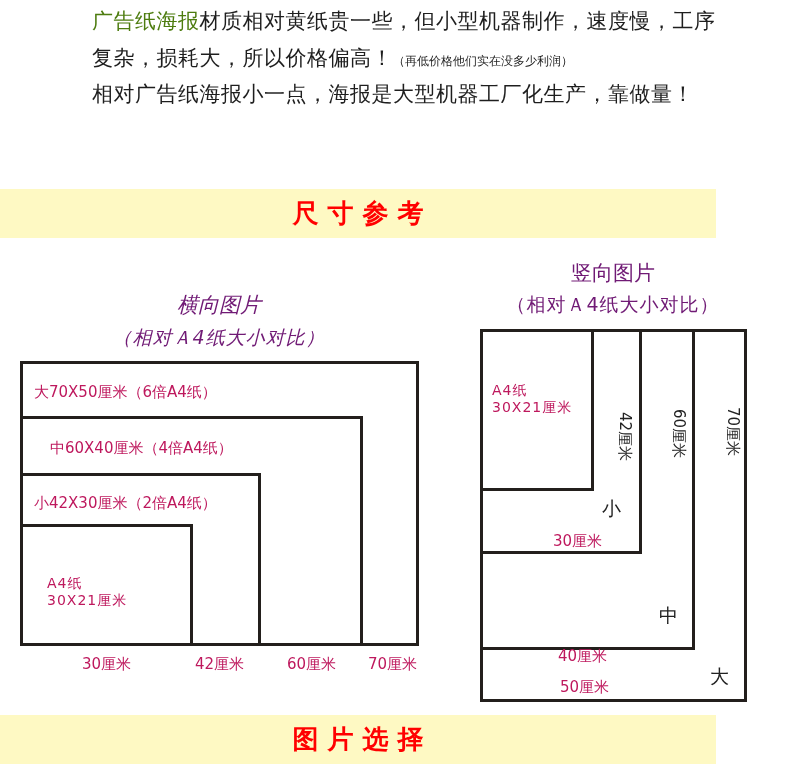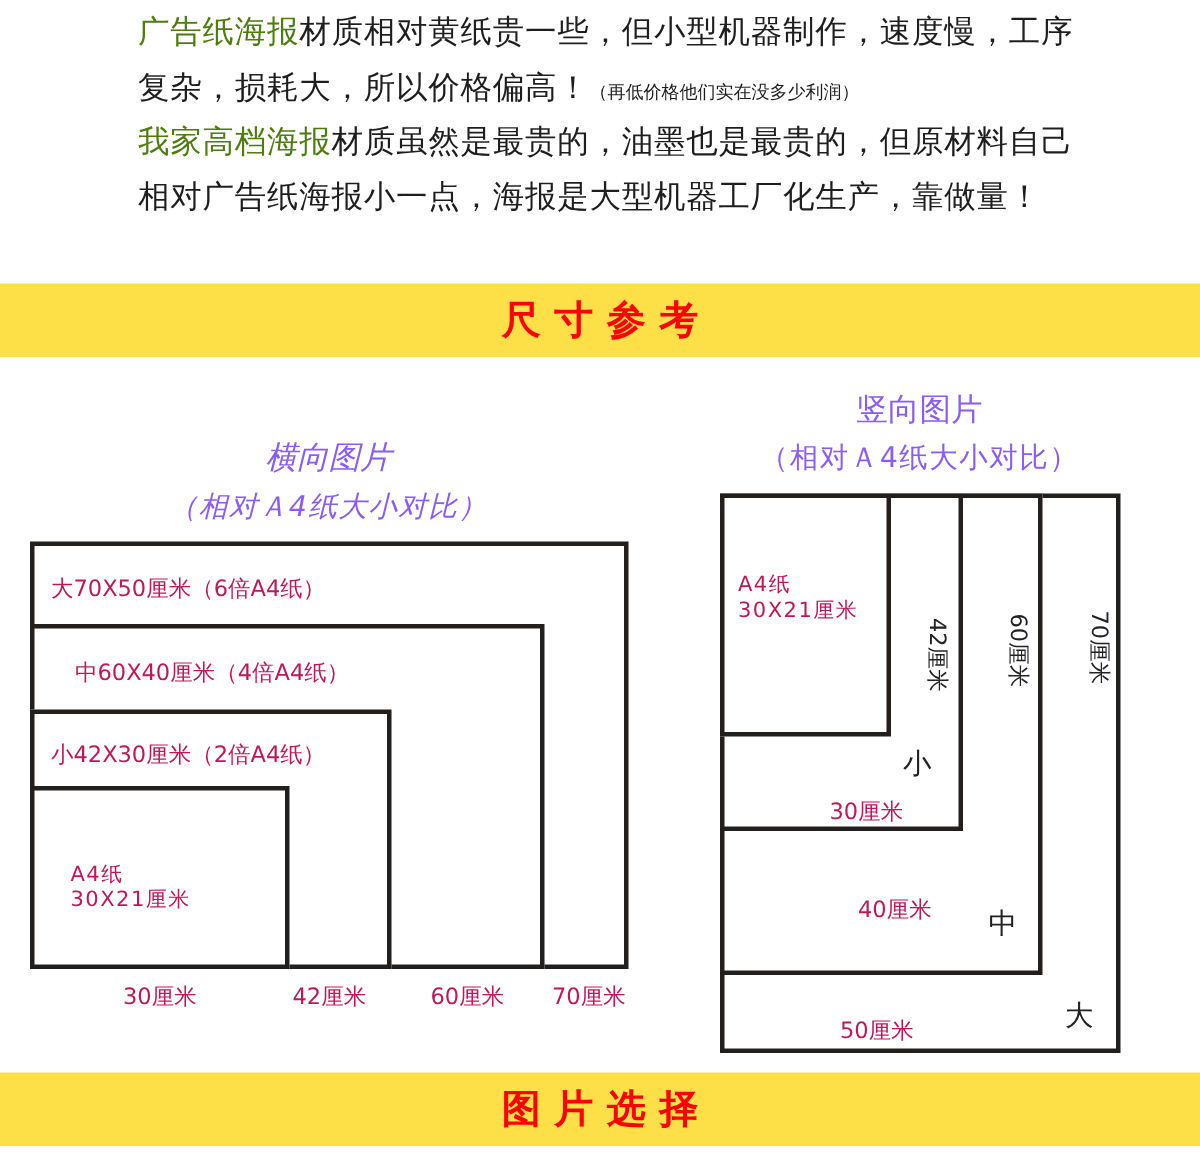--- a/index.html
+++ b/index.html
@@ -12,32 +12,32 @@
   .intro {
     position: absolute; left: 92px; top: 3px; width: 700px;
     font-size: 21px; line-height: 36.6px; letter-spacing: 0.5px;
     color: #1e1e1e;
   }
   .intro .line { white-space: nowrap; height: 36.6px; }
   .intro .hl { color: #4d7c0f; }
   .intro .note { font-size: 12px; letter-spacing: 0; }
 
   .band {
-    position: absolute; left: 0; width: 800px; height: 49px;
-    background: #fde047;
+    position: absolute; left: 0; width: 716px; height: 49px;
+    background: #fef9c3;
     display: flex; align-items: center; justify-content: center;
   }
   .band span {
     color: #ff0000; font-size: 26px; font-weight: bold; letter-spacing: 9px;
     padding-left: 9px;
   }
   .band1 { top: 189px; }
   .band2 { top: 715px; }
 
-  .heading { position: absolute; text-align: center; color: #8b5cf6; }
+  .heading { position: absolute; text-align: center; color: #701a75; }
   .h-title { font-size: 21px; }
   .h-sub { font-size: 19px; letter-spacing: 1px; }
 
   .box {
     position: absolute; box-sizing: border-box;
     border: 3px solid #231f1c; background: #ffffff;
   }
   .lbl { position: absolute; font-size: 15px; color: #be185d; white-space: nowrap; }
   .lbl-small { font-size: 14px; line-height: 17px; letter-spacing: 1px; }
   .vlbl {
@@ -48,23 +48,20 @@
 </style>
 </head>
 <body>
 
 <div class="intro">
   <div class="line">
     <span class="hl">广告纸海报</span><span>材质相对黄纸贵一些，但小型机器制作，速度慢，工序</span>
   </div>
   <div class="line">
     <span>复杂，损耗大，所以价格偏高！</span><span class="note">（再低价格他们实在没多少利润）</span>
-  </div>
-  <div class="line">
-    <span class="hl">我家高档海报</span><span>材质虽然是最贵的，油墨也是最贵的，但原材料自己</span>
   </div>
   <div class="line">
     <span>相对广告纸海报小一点，海报是大型机器工厂化生产，靠做量！</span>
   </div>
 </div>
 
 <div class="band band1">
   <span>尺寸参考</span>
 </div>
 
@@ -108,18 +105,18 @@
 
 <div class="vlbl" style="left:634px; top:412px;">42厘米</div>
 <div class="vlbl" style="left:688px; top:409px;">60厘米</div>
 <div class="vlbl" style="left:742px; top:407px;">70厘米</div>
 
 <div class="sizechar" style="left:602px; top:496px;">小</div>
 <div class="sizechar" style="left:659px; top:603px;">中</div>
 <div class="sizechar" style="left:710px; top:664px;">大</div>
 
 <div class="lbl" style="left:553px; top:532px;">30厘米</div>
-<div class="lbl" style="left:558px; top:597px;margin-left:14px;">40厘米</div>
+<div class="lbl" style="left:558px; top:647px;">40厘米</div>
 <div class="lbl" style="left:560px; top:678px;">50厘米</div>
 
 <div class="band band2">
   <span>图片选择</span>
 </div>
 
 </body></html>

